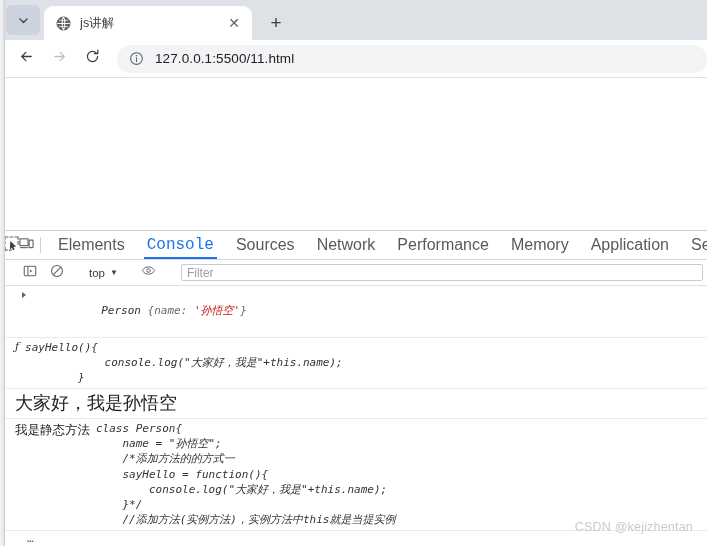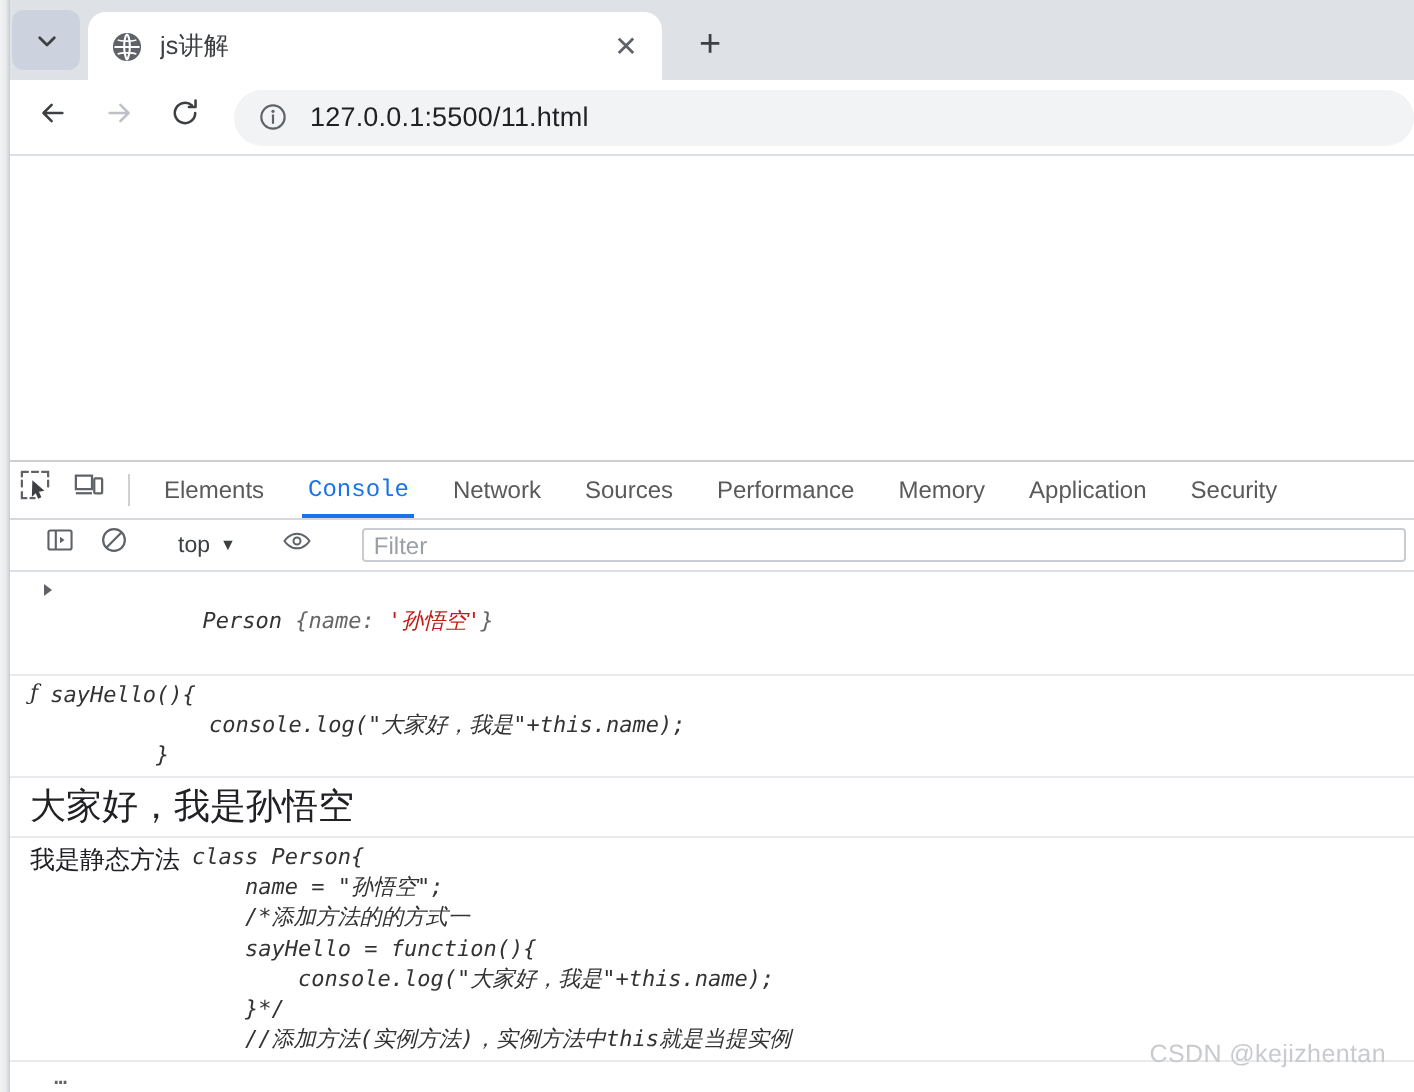--- a/index.html
+++ b/index.html
@@ -42,21 +42,21 @@
     display: flex; align-items: center; justify-content: center;
     border-radius: 6px;
     background: #cdd3de;
   }
   .tab-search svg { display:block; }
 
   .tab {
     position: relative;
     margin-left: 4px;
     height: 34px;
-    width: 287px;
+    width: 208px;
     background: #ffffff;
     border-radius: 9px 9px 0 0;
     display: flex; align-items: center;
     padding: 0 8px 0 11px;
     box-sizing: border-box;
   }
   .tab-favicon {
     width: 16px; height: 16px; flex: 0 0 16px;
     margin-right: 9px;
     display:flex; align-items:center; justify-content:center;
@@ -153,21 +153,21 @@
   }
   .dt-divider {
     width: 1px;
     margin: 6px 6px;
     background: #d0d0d0;
     flex: 0 0 1px;
   }
   .dt-tab {
     display:flex; align-items:center;
     padding: 0 11px;
-    font-size: 12px;
+    font-size: 16px;
     color: #5a5a5a;
     position: relative;
     white-space: nowrap;
   }
   .dt-tab.active {
     color: #1a73e8;
     font-family: Liberation Mono, monospace;
   }
   .dt-tab.active::after {
     content:"";
@@ -385,22 +385,22 @@
             <path d="M1 12.4h8.6" stroke="#5f6368" stroke-width="1.2"></path>
             <rect x="10.8" y="4.4" width="4.2" height="8" rx=".6" fill="none" stroke="#5f6368" stroke-width="1.2"></rect>
           </svg>
         </span>
       </div>
 
       <div class="dt-divider"></div>
 
       <div class="dt-tab">Elements</div>
       <div class="dt-tab active">Console</div>
+      <div class="dt-tab">Sources</div>
       <div class="dt-tab">Network</div>
-      <div class="dt-tab">Sources</div>
       <div class="dt-tab">Performance</div>
       <div class="dt-tab">Memory</div>
       <div class="dt-tab">Application</div>
       <div class="dt-tab">Security</div>
     </div>
 
     <div class="dt-filterbar">
 
       <div class="dt-icon-btn">
         <span>

